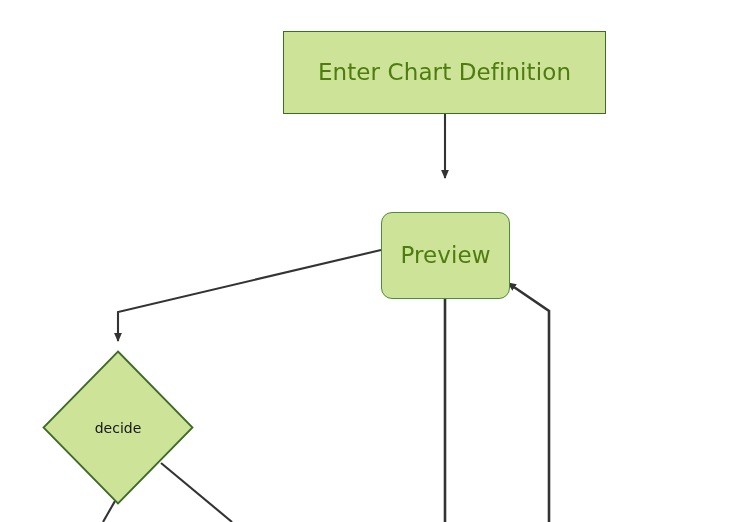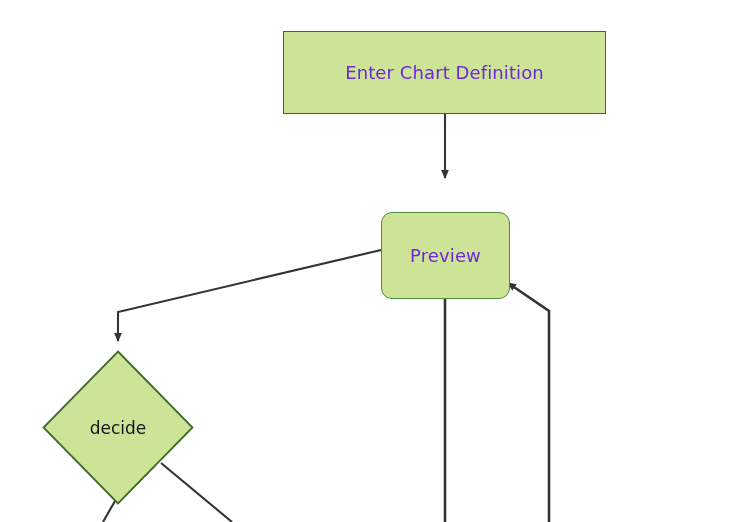--- a/index.html
+++ b/index.html
@@ -35,40 +35,40 @@
     background: #cde498;
     border: 1.6px solid #3e6b28;
   }
   .node-round {
     background: #cde498;
     border: 1.6px solid #4e8b3a;
     border-radius: 11px;
     margin-top: 22px;
   }
   .node-label {
-    font-size: 18px;
+    font-size: 23px;
     line-height: 1;
     letter-spacing: 0.1px;
     white-space: nowrap;
-    color: #6d28d9;
+    color: #4d7c0f;
   }
   .diamond-wrap {
     position: absolute;
     z-index: 2;
   }
   .diamond-label {
     position: absolute;
     left: 0;
     top: 0;
     width: 100%;
     height: 100%;
     display: flex;
     align-items: center;
     justify-content: center;
-    font-size: 17px;
+    font-size: 14px;
     color: #151515;
     white-space: nowrap;
     pointer-events: none;
   }
 </style>
 </head>
 <body>
 
 <div id="canvas">
 

